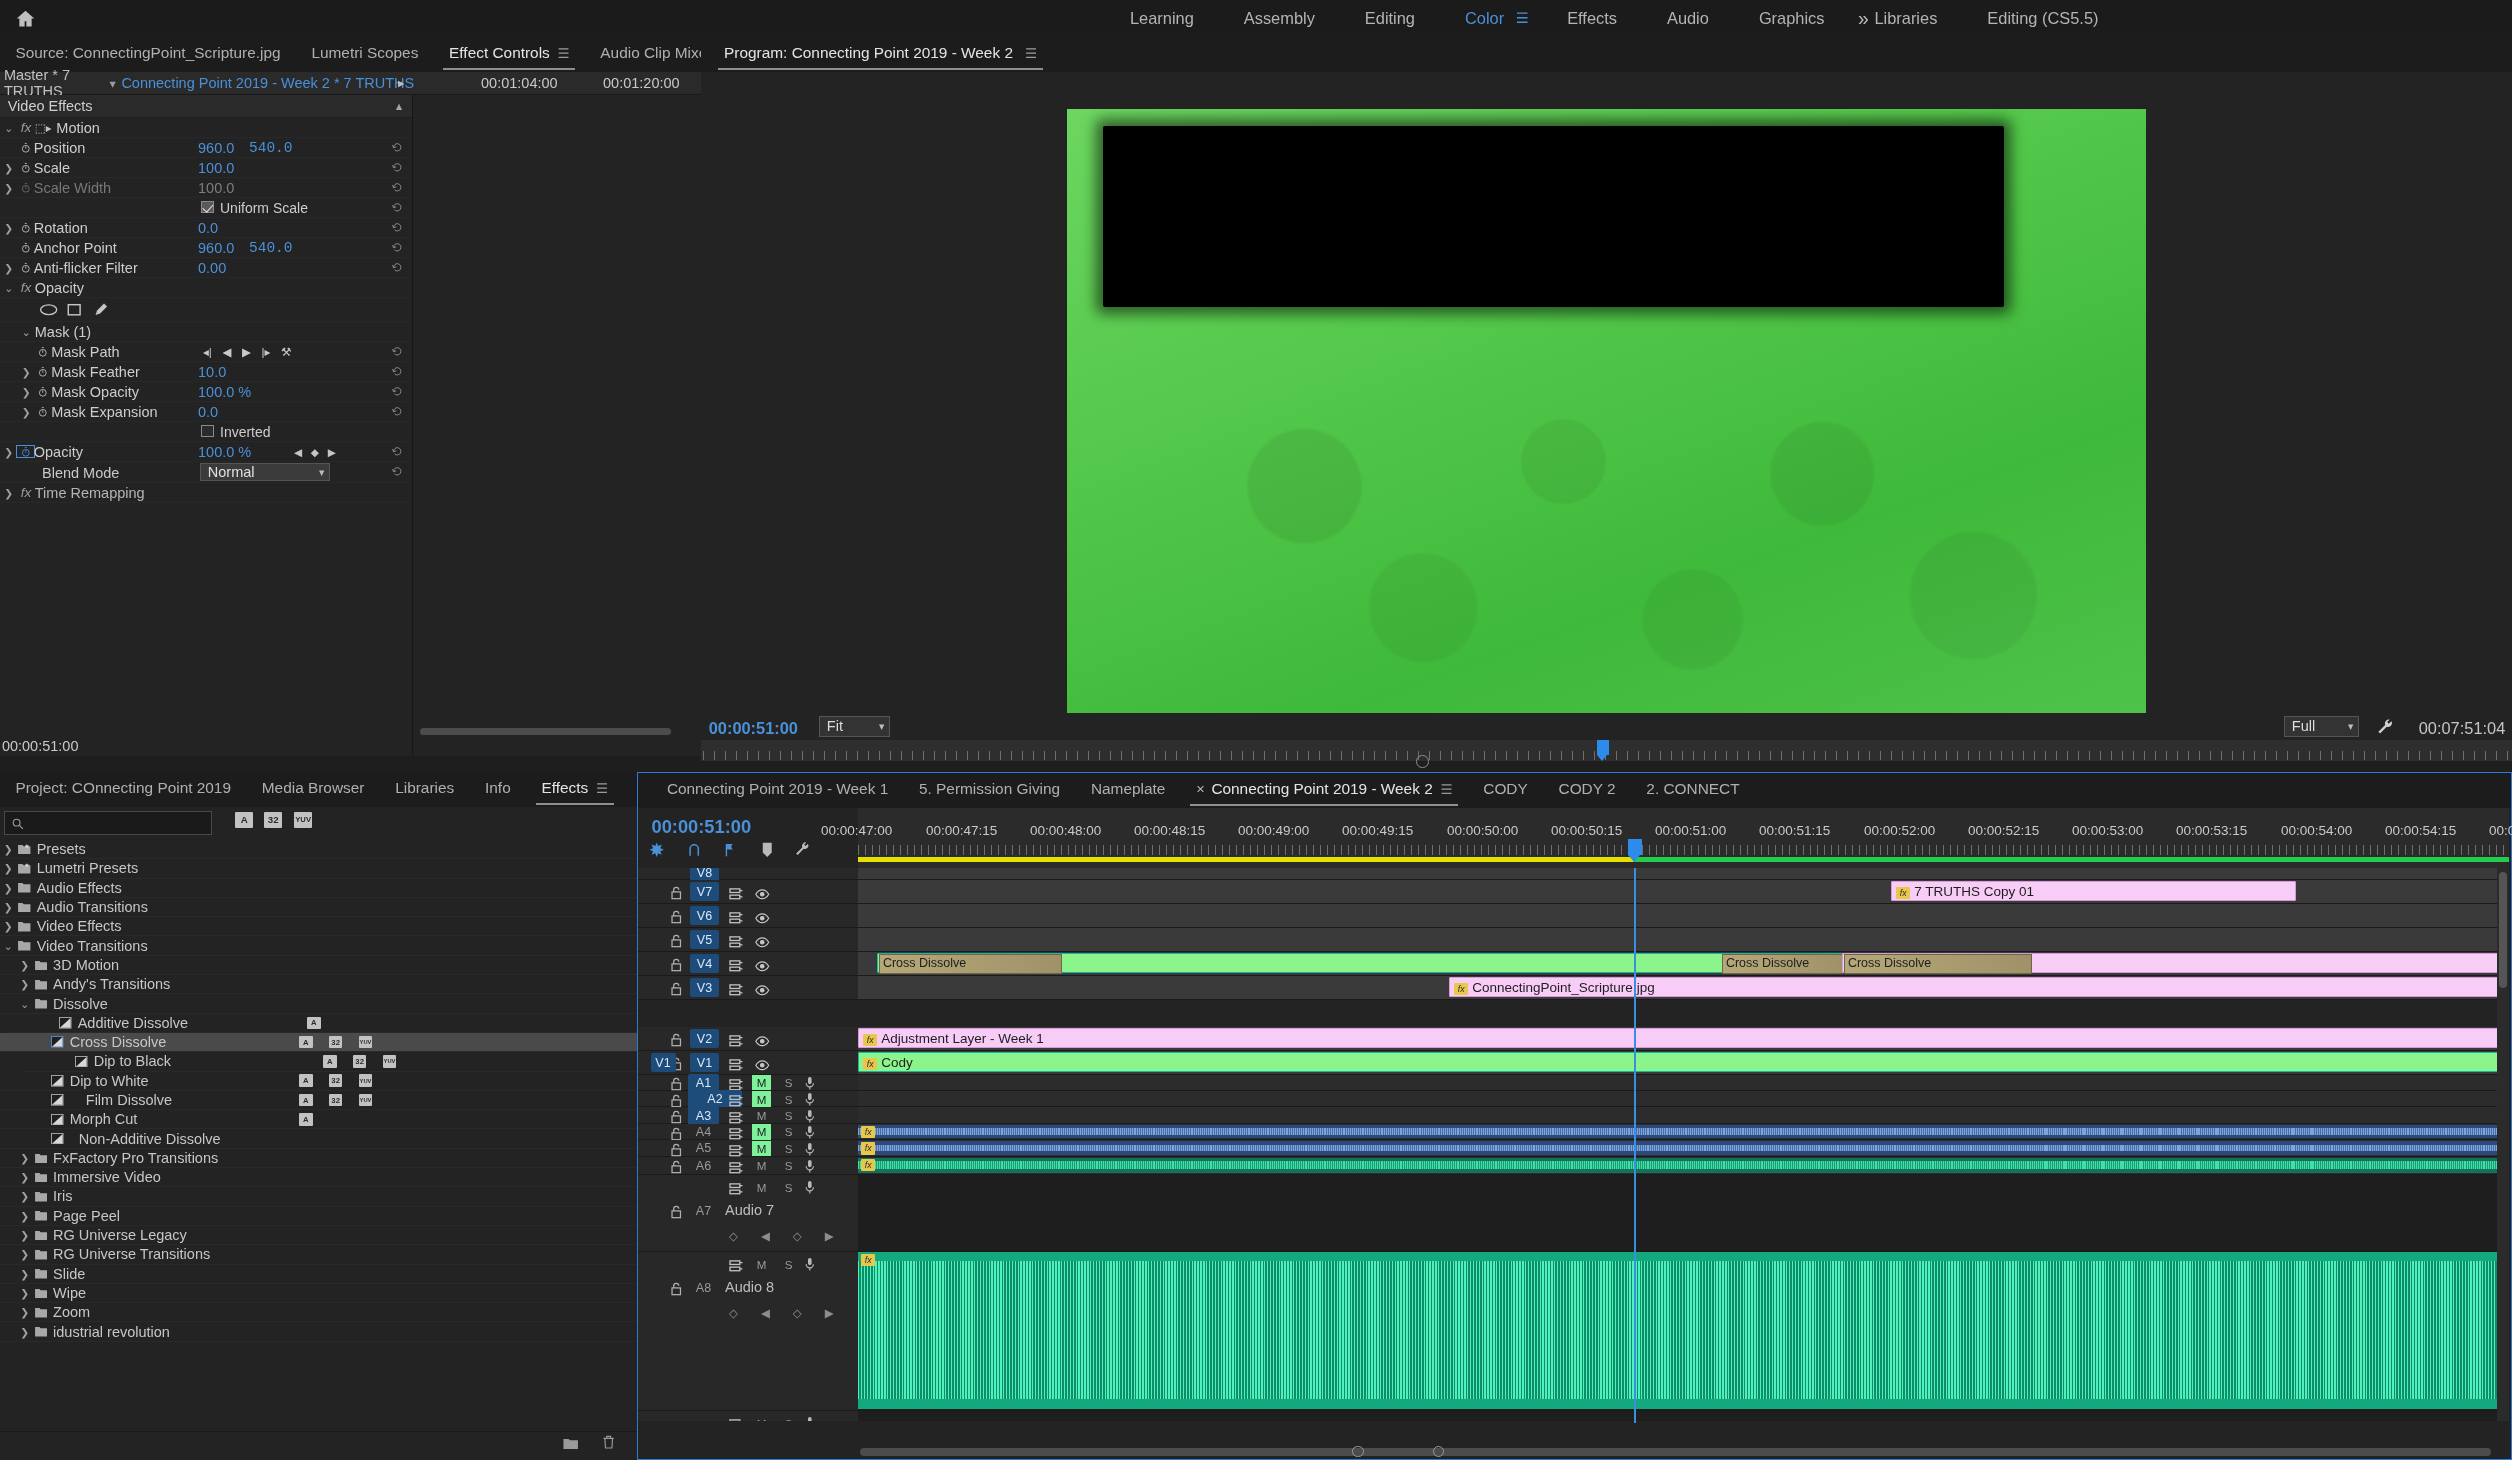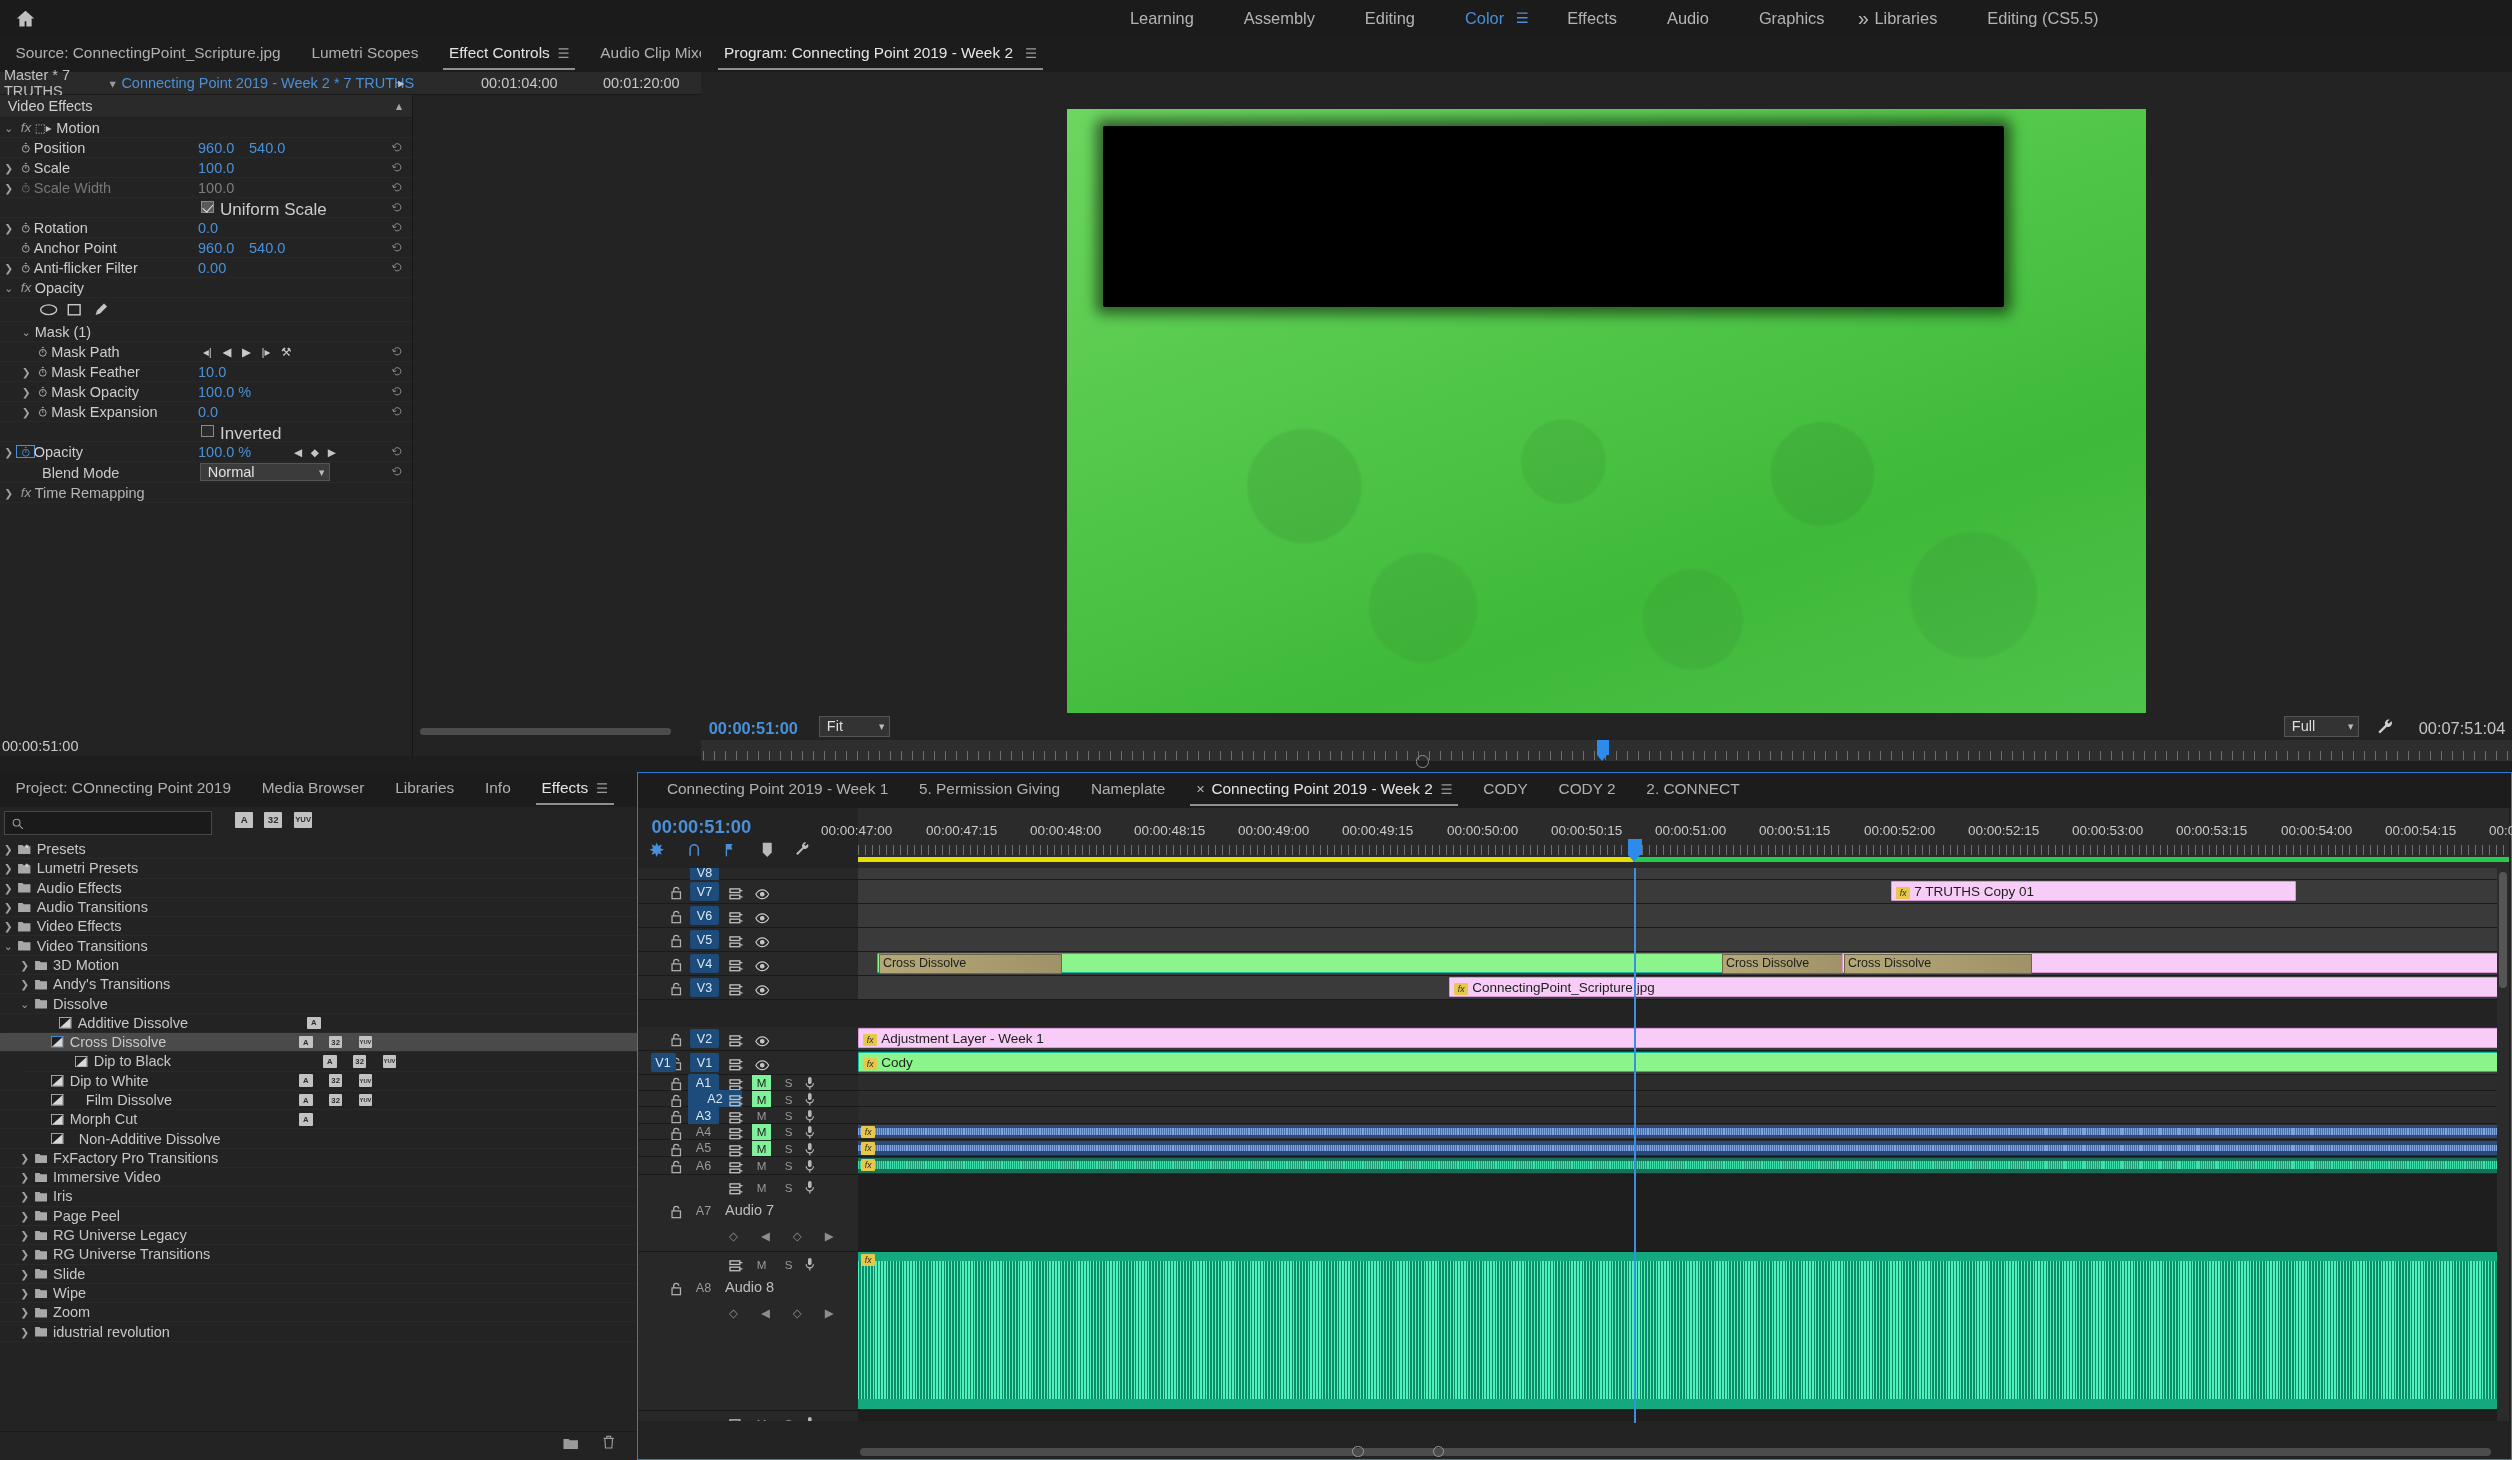--- a/index.html
+++ b/index.html
@@ -61,28 +61,28 @@
   .prow { height:20px; display:flex; align-items:center; font-size:14.5px; color:#cdcdcd; position:relative; border-bottom:1px solid #282828;}
   .twirl { width:17.4px; text-align:center; color:#a0a0a0; font-size:10.6px; flex:0 0 17.4px;}
   .twirl.empty { color:transparent; }
   .fxi { width:17.4px; text-align:center; color:#9c9c9c; font-style:italic; font-size:13.5px; flex:0 0 17.4px;}
   .stopwatch { width:16.4px; flex:0 0 16.4px; display:flex; align-items:center; justify-content:center;}
   .stopwatch svg { width:11.6px; height:11.6px; }
   .pname { flex:0 0 auto; }
   .pname.dim { color:#777; }
   .pval { position:absolute; left:198px; color:#4a90d9; font-size:14.5px;}
   .pval.dim { color:#7d7d7d; }
-  .pval2 { position:absolute; left:249px; color:#4a90d9; font-size:14.5px;}
+  .pval2 { position:absolute; left:249px; color:#4a90d9; font-size:14.5px;font-family:Liberation Mono, monospace;}
   .reset { position:absolute; right:7.7px; width:13.5px; height:13.5px; color:#9e9e9e;}
   .reset svg { width:12.5px; height:12.5px; fill:none; stroke:#9e9e9e; stroke-width:1.6;}
   .cbrow { height:20px; position:relative; border-bottom:1px solid #282828;}
   .cbx { position:absolute; left:201px; top:2.9px; width:12.5px; height:12.5px; border:1px solid #8a8a8a; background:#5a5a5a;}
   .cbx.checked::after{content:"";position:absolute;left:2.9px;top:0px;width:4.8px;height:8.7px;border:solid #e8e8e8;border-width:0 1.9px 1.9px 0;transform:rotate(42deg);}
   .cbx.empty { background:#2b2b2b;}
-  .cblabel { position:absolute; left:220px; top:1.9px; font-size:17px; color:#cdcdcd;}
+  .cblabel { position:absolute; left:220px; top:1.9px; font-size:14px; color:#cdcdcd;}
   .maskshapes { height:24px; position:relative; border-bottom:1px solid #282828;}
   .ms { position:absolute; top:3.9px; }
   .bmrow { height:21px; position:relative; border-bottom:1px solid #282828; }
   .bmlabel { position:absolute; left:42px; top:2.9px; font-size:14.5px;}
   .bmsel { position:absolute; left:200px; top:1px; width:130px; height:18.3px; background:#3b3b3b; border:1px solid #555;
            font-size:14.5px; color:#e0e0e0; padding-left:6.8px; line-height:16.4px;}
   .bmsel .cv { position:absolute; right:4.8px; color:#bdbdbd; font-size:10.6px;}
   .keynav { position:absolute; left:198px; display:flex; gap:8.7px; align-items:center;}
   .keynav span { color:#c4c4c4; font-size:10.6px; }
   .maskpathnav { position:absolute; left:203px; display:flex; gap:10.6px; align-items:center; }

